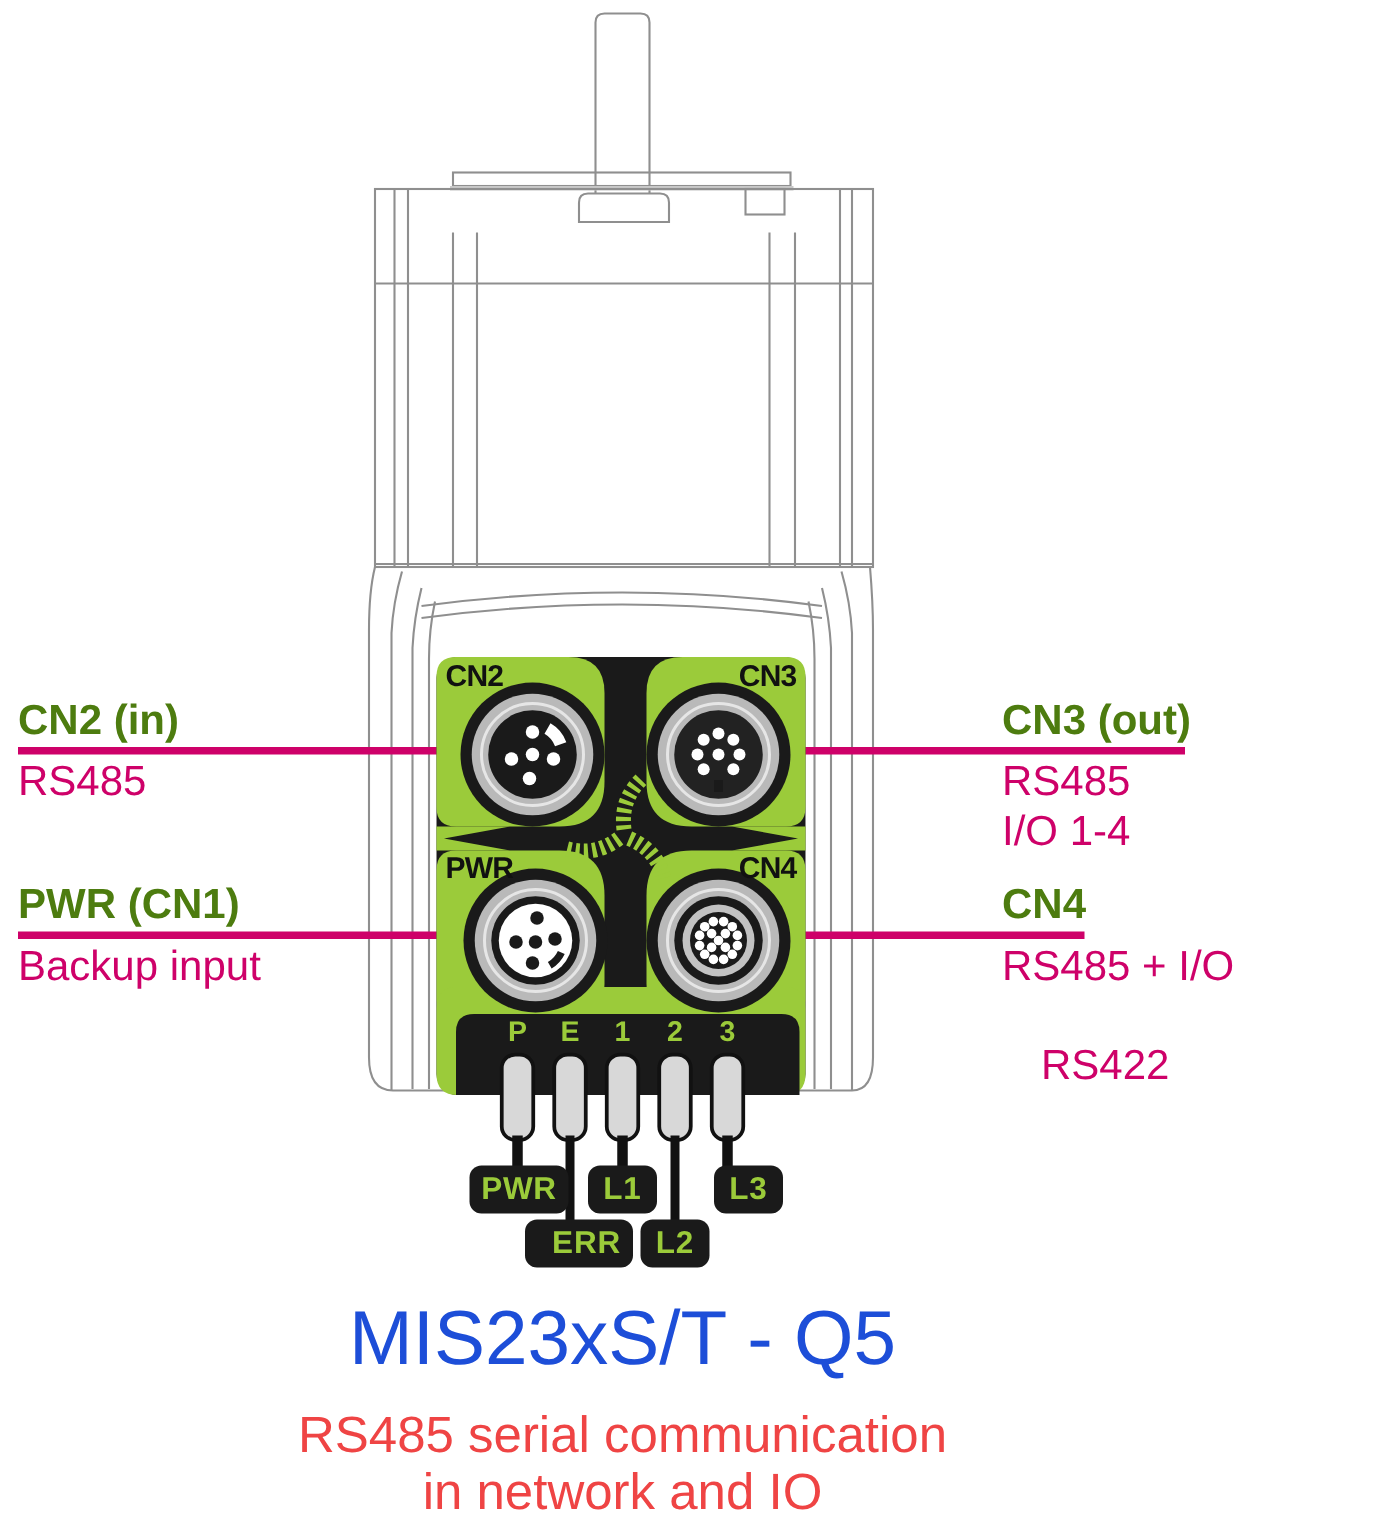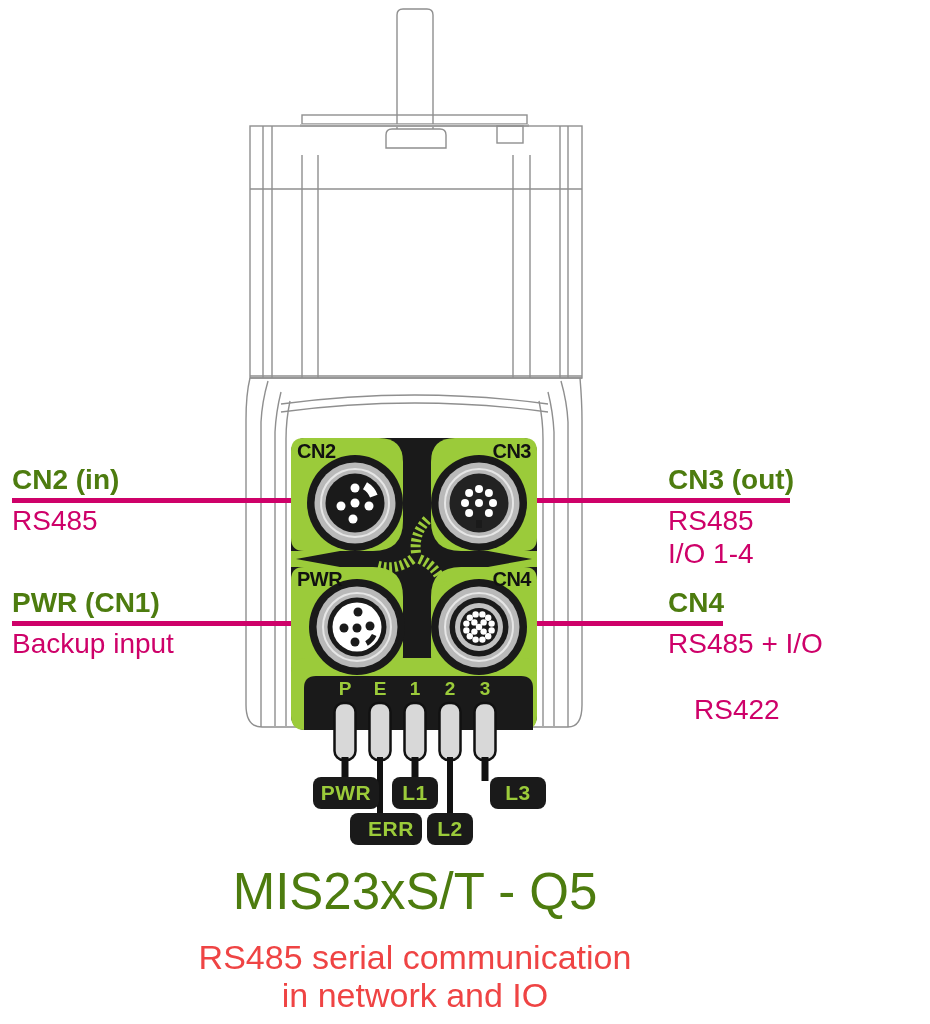--- a/index.html
+++ b/index.html
@@ -7,21 +7,21 @@
          font-family:"Liberation Sans", sans-serif;}
   #drawing{position:absolute;left:0;top:0;}
   .abs{position:absolute;}
   .callout-title{font-size:28px;font-weight:bold;color:#4d7c0f;white-space:nowrap;line-height:32px;}
   .callout-sub{font-size:28px;font-weight:normal;color:#CE0169;white-space:nowrap;line-height:32px;}
   .panel-label{font-size:20px;font-weight:bold;color:#111;letter-spacing:-0.5px;line-height:20px;}
   .panel-label.right{text-align:right;width:76px;}
   .led-letter{width:20px;text-align:center;font-size:19px;font-weight:bold;color:#9BCB3A;line-height:20px;}
   .led-box{background:#1a1a1a;border-radius:8px;color:#9BCB3A;font-size:21px;font-weight:bold;
            display:flex;align-items:center;justify-content:center;letter-spacing:0.5px;}
-  .footer-title{left:65px;top:864px;width:700px;text-align:center;font-size:51px;color:#4d7c0f;
+  .footer-title{left:65px;top:864px;width:700px;text-align:center;font-size:51px;color:#1d4ed8;
                 white-space:nowrap;line-height:56px;}
   .footer-sub{left:65px;top:938px;width:700px;text-align:center;font-size:34px;color:#ef4444;line-height:38px;}
 </style>
 </head>
 <body>
 
 <div id="stage">
 
   <svg id="drawing" width="930" height="1024" viewBox="0 0 930 1024">
 
@@ -189,21 +189,21 @@
   <div class="abs panel-label right" style="left:455px;top:569px;">CN4</div>
 
   <div class="abs led-letter" style="left:335px;top:679px;">P</div>
   <div class="abs led-letter" style="left:370px;top:679px;">E</div>
   <div class="abs led-letter" style="left:405px;top:679px;">1</div>
   <div class="abs led-letter" style="left:440px;top:679px;">2</div>
   <div class="abs led-letter" style="left:475px;top:679px;">3</div>
 
   <div class="abs led-box" style="left:313px;top:777px;width:66px;height:32px;">PWR</div>
   <div class="abs led-box" style="left:392px;top:777px;width:46px;height:32px;">L1</div>
-  <div class="abs led-box" style="left:490px;top:777px;width:56px;height:32px;">L3</div>
+  <div class="abs led-box" style="left:476px;top:777px;width:46px;height:32px;">L3</div>
   <div class="abs led-box" style="left:350px;top:813px;width:62px;height:32px;padding-left:10px;">ERR</div>
   <div class="abs led-box" style="left:427px;top:813px;width:46px;height:32px;">L2</div>
 
   <div class="abs callout-title" style="left:12px;top:464px;">CN2 (in)</div>
   <div class="abs callout-sub" style="left:12px;top:505px;">RS485</div>
   <div class="abs callout-title" style="left:12px;top:587px;text-align:center;">PWR (CN1)</div>
   <div class="abs callout-sub" style="left:12px;top:628px;">Backup input</div>
 
   <div class="abs callout-title" style="left:668px;top:464px;">CN3 (out)</div>
   <div class="abs callout-sub" style="left:668px;top:505px;">RS485</div>

